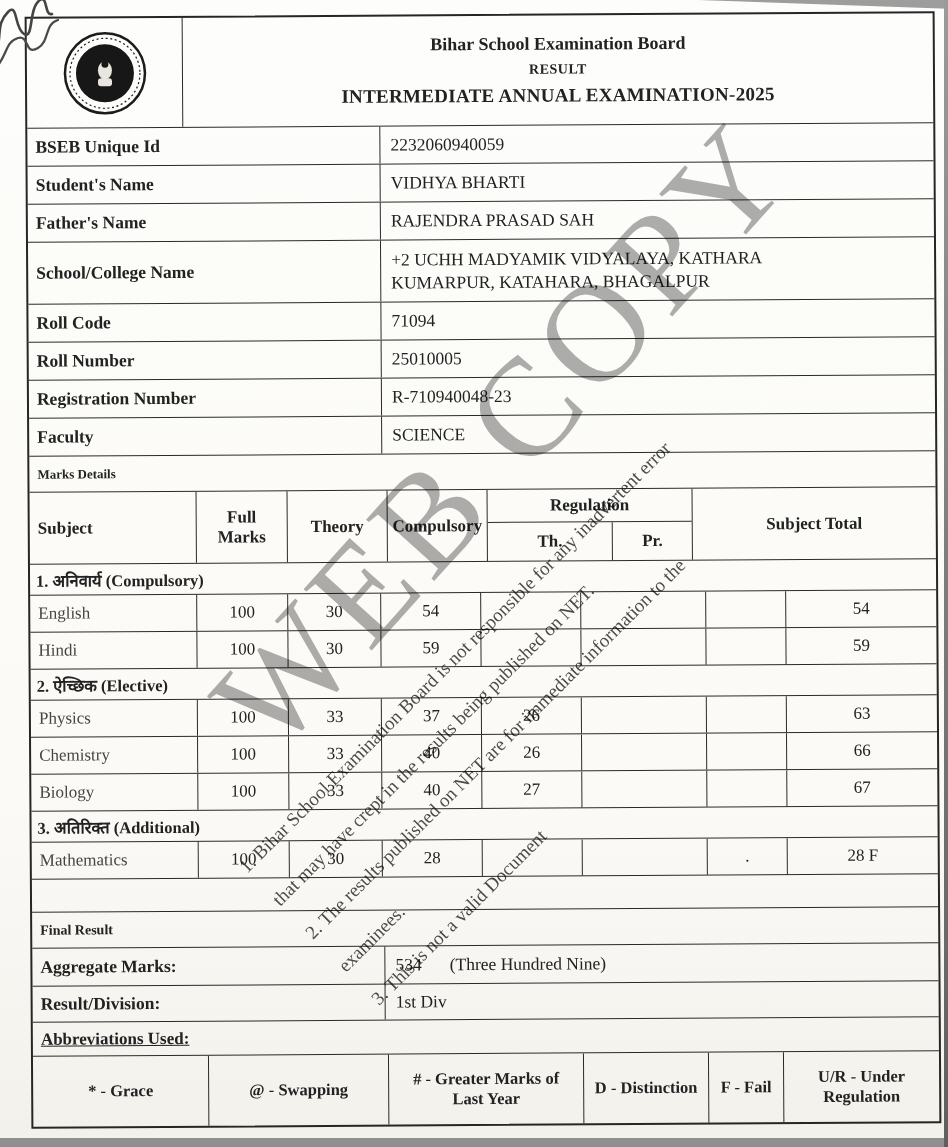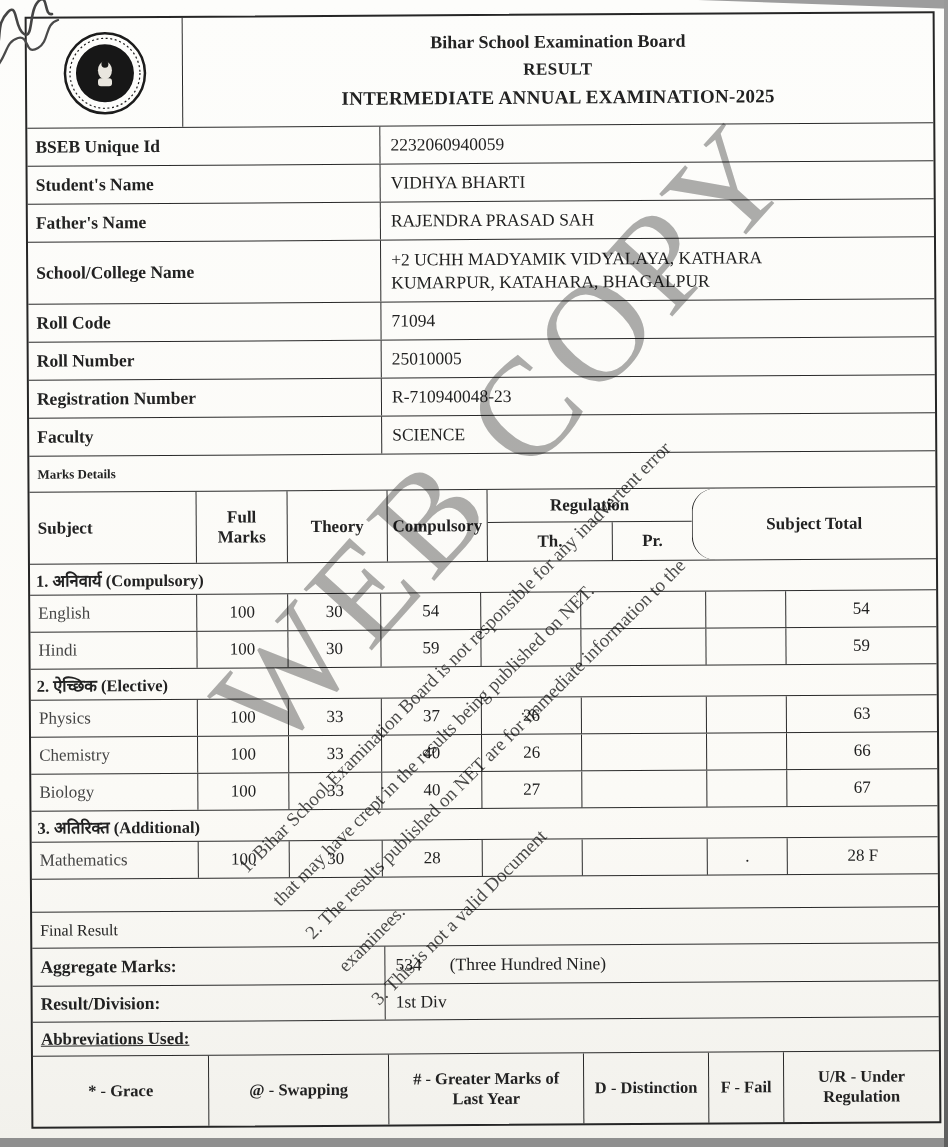--- a/index.html
+++ b/index.html
@@ -30,21 +30,21 @@
   .row { display:flex; border-bottom:1.6px solid #2a2a2a; align-items:stretch; }
   .doc-table > .row:last-child { border-bottom:none; }
   .cell { display:flex; align-items:center; padding:2px 8px; }
   .cell + .cell { border-left:1.6px solid #2a2a2a; }
 
   .r-header { height:110px; }
   .logo-cell { width:155px; justify-content:center; }
   .title-cell { flex:1; flex-direction:column; justify-content:center; gap:7px;
     font-weight:bold; text-align:center; }
   .t-board { font-size:18px; }
-  .t-result { font-size:17px; letter-spacing:.5px; }
+  .t-result { font-size:14px; letter-spacing:.5px; }
   .t-exam { font-size:19px; letter-spacing:.3px; }
 
   .r-info { height:38px; }
   .r-school { height:62px; }
   .label { width:352px; font-weight:bold; font-size:17.5px; }
   .value { flex:1; font-size:17.5px; padding-left:10px; line-height:1.3; }
   .r-school .value { padding-right:100px; }
 
   .r-marks-label { height:36px; }
   .r-marks-label .cell { font-weight:bold; font-size:13px; }
@@ -53,37 +53,37 @@
   .r-mhead .cell { justify-content:center; text-align:center; font-size:17px; line-height:1.15; }
   .r-mhead .c-subject { justify-content:flex-start; text-align:left; }
   .c-subject { width:166px; }
   .c-full { width:91px; }
   .c-pass { width:93px; }
   .c-theory { width:100px; }
   .c-prac { width:100px; }
   .c-th { width:125px; }
   .c-pr { width:80px;font-family:Liberation Serif, serif; }
   .c-total { flex:1; }
-  .r-mhead .c-total { padding:0 40px;border-radius:23px; }
+  .r-mhead .c-total { padding:0 40px; }
   .c-reg-group { width:205px; padding:0; flex-direction:column; align-items:stretch; }
   .reg-title { display:flex; justify-content:center; align-items:center;
     height:33px; border-bottom:1.6px solid #2a2a2a; font-size:17px; }
   .reg-sub { display:flex; flex:1; }
   .reg-sub .cell { justify-content:center; }
 
   .r-section { height:31px; }
   .r-section .cell { font-weight:bold; font-size:16.5px; padding-left:6px; }
 
   .r-mark { height:37px; }
   .r-mark .cell { justify-content:center; font-size:17px; }
   .r-mark .c-subject { justify-content:flex-start; color:#454545; }
 
   .r-empty { height:33px; }
   .r-final { height:36px; }
-  .r-final .cell { font-weight:normal; font-size:16px; }
+  .r-final .cell { font-weight:bold; font-size:14px; }
   .r-agg { height:38px; }
   .r-division { height:36px; }
   .agg-value { gap:28px; }
   .r-abbrtitle { height:34px; }
   .r-abbrtitle .cell { justify-content:center; font-weight:bold; font-size:17px;
     text-decoration:underline; }
   .r-abbr { height:70px; font-weight:bold; }
   .r-abbr .cell { justify-content:center; text-align:center; font-size:16.5px; line-height:1.2; }
   .a1{width:175px}.a2{width:180px}.a3{width:195px}.a4{width:125px}.a5{width:75px}.a6{flex:1}
 

